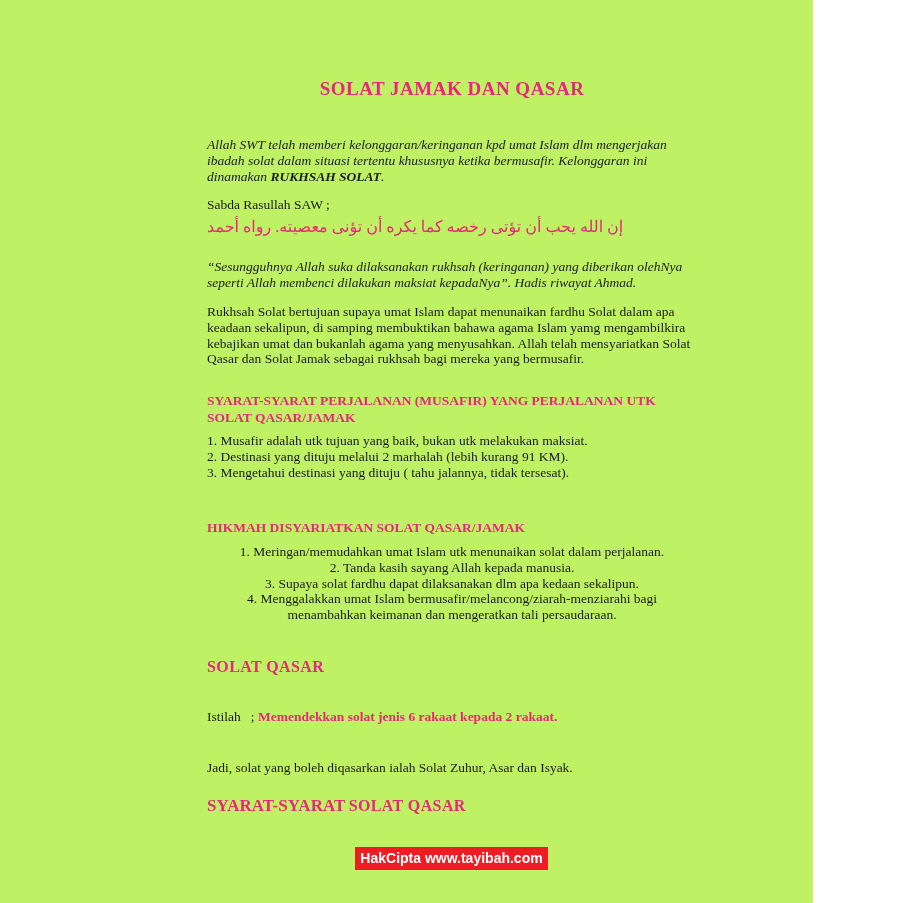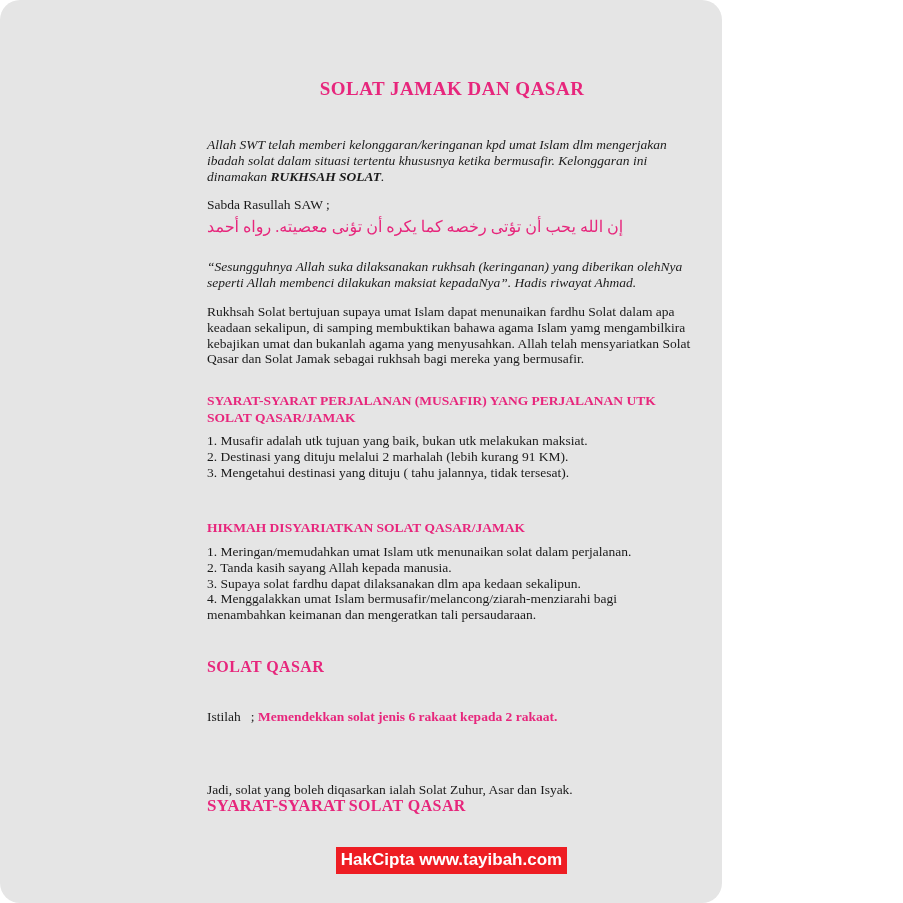--- a/index.html
+++ b/index.html
@@ -2,27 +2,26 @@
 <html><head>
 <meta charset="utf-8">
 <style>
   html, body {
     margin: 0;
     padding: 0;
     background: #ffffff;
   }
   .page {
     position: relative;
-    width: 722px;
+    width: 813px;
     height: 903px;
-    background: #e5e5e5;
+    background: #bef264;
     font-family: "Liberation Serif", serif;
     color: #1a1a1a;
     overflow: hidden;
-    border-radius: 20px;
   }
   .block {
     position: absolute;
     left: 207px;
     width: 490px;
     font-size: 13.5px;
     line-height: 15.8px;
   }
   .doc-title {
     top: 78px;
@@ -50,28 +49,28 @@
   .rukhsah-para { top: 304px; }
   .section-heading {
     font-weight: bold;
     color: #e7267c;
     font-size: 13.5px;
     line-height: 16.5px;
   }
   .h-syarat-perjalanan { top: 393px; }
   .list-syarat { top: 433px; }
   .h-hikmah { top: 520px; }
-  .list-hikmah { top: 544px; }
+  .list-hikmah { top: 544px; text-align: center; }
   .h-solat-qasar {
     top: 659px;
     font-size: 16px;
     letter-spacing: 0.4px;
   }
   .definisi { top: 709px; }
-  .jadi { top: 760px; margin-top: 22px; }
+  .jadi { top: 760px; }
   .h-syarat-qasar { top: 798px; }
   .h-syarat-qasar .small-part { font-size: 17px; }
   .h-syarat-qasar .large-part { font-size: 16px; letter-spacing: 0.4px; }
   .bold-inline { font-weight: bold; }
   .pink-bold { font-weight: bold; color: #e7267c; }
   ul.plain {
     list-style: none;
     margin: 0;
     padding: 0;
   }
@@ -82,21 +81,21 @@
     left: 0;
     width: 903px;
     text-align: center;
   }
   .footer-badge span {
     display: inline-block;
     background: #ee1d23;
     color: #ffffff;
     font-family: "Liberation Sans", sans-serif;
     font-weight: bold;
-    font-size: 17px;
+    font-size: 14px;
     padding: 3px 5px 4px 5px;
   }
 </style>
 </head>
 <body>
 
 <div class="page">
 
   <div class="block doc-title">SOLAT JAMAK DAN QASAR</div>
 

